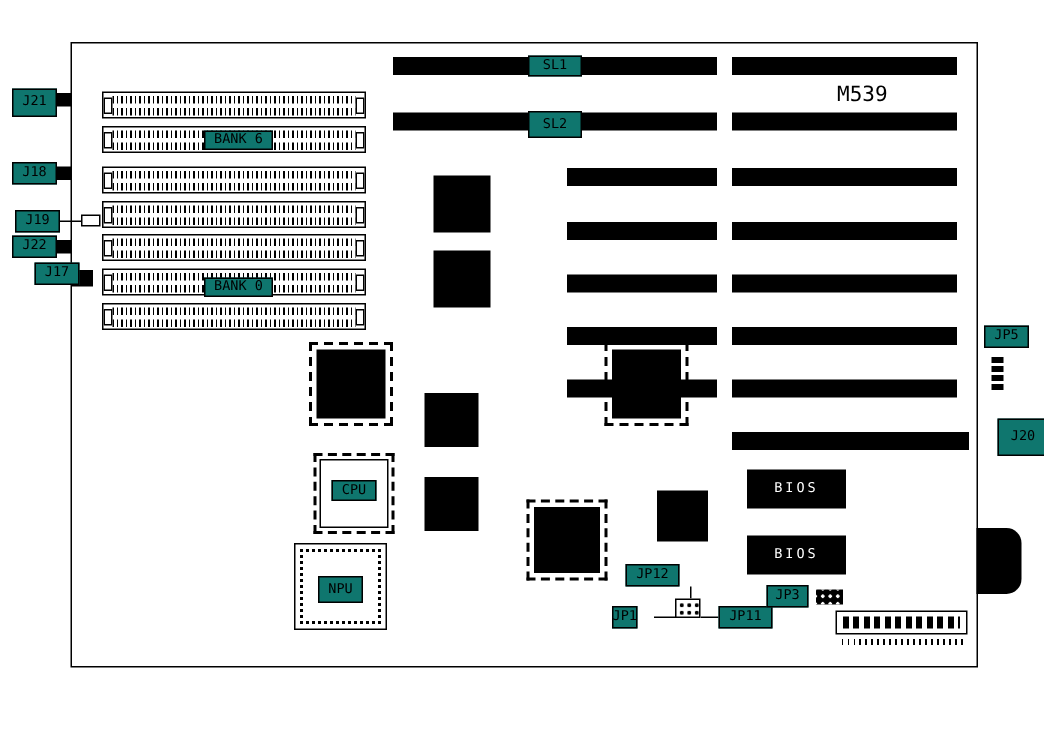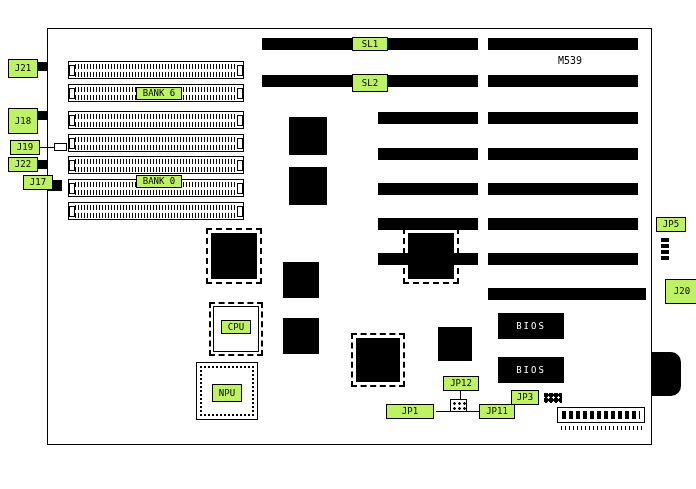--- a/index.html
+++ b/index.html
@@ -2,21 +2,21 @@
 <html><head>
 <meta charset="utf-8">
 <style>
   * { margin:0; padding:0; box-sizing:border-box; }
   html,body { background:#fff; }
   .canvas { position:relative; width:696px; height:489px; background:#fff;
             font-family:"DejaVu Sans Mono", monospace; overflow:hidden; }
   .board { position:absolute; left:47px; top:28px; width:605px; height:417px;
            border:1px solid #000; background:#fff; }
   .label-box { position:absolute; display:flex; align-items:center; justify-content:center;
-               background:#bef264; border:1px solid #000; font-size:9px; line-height:1;
+               background:#0f766e; border:1px solid #000; font-size:9px; line-height:1;
                white-space:nowrap; z-index:6; }
   .bar { position:absolute; background:#000; height:12px; z-index:1; }
   .simm { position:absolute; left:68px; width:176px; height:18px; border:1px solid #000;
           background-color:#fff;
           background-image:
             repeating-linear-gradient(90deg,#000 0 1px,transparent 1px 3px),
             repeating-linear-gradient(90deg,#000 0 1px,transparent 1px 3px);
           background-size:162px 5px,162px 5px;
           background-position:6px 2px,6px 10px;
           background-repeat:no-repeat; z-index:2; }
@@ -45,33 +45,33 @@
   .pinrow-v { position:absolute; background:repeating-linear-gradient(0deg,#000 0 4px,#fff 4px 6px);
               z-index:5; }
   .header-strip { position:absolute; background:#fff; border:1px solid #000;
               background-image:repeating-linear-gradient(90deg,#000 0 4px,transparent 4px 7px);
               background-size:calc(100% - 8px) 8px; background-position:4px 3px;
               background-repeat:no-repeat; z-index:2; }
   .ticks { position:absolute;
               background-image:repeating-linear-gradient(90deg,#000 0 1px,transparent 1px 4px);
               z-index:2; }
   .kbd { position:absolute; background:#000; border-radius:0 10px 10px 0; z-index:3; }
-  .model-text { position:absolute; font-size:10px; line-height:1; z-index:2; }
+  .model-text { position:absolute; font-size:14px; line-height:1; z-index:2; }
 </style>
 </head>
 <body>
 
 <div class="canvas">
 
   <div class="board"></div>
 
   <div class="label-box" style="left:8px;top:59px;width:30px;height:19px">J21</div>
   <div class="nub" style="left:38px;top:62px;width:10px;height:9px"></div>
 
-  <div class="label-box" style="left:8px;top:108px;width:30px;height:26px">J18</div>
+  <div class="label-box" style="left:8px;top:108px;width:30px;height:15px">J18</div>
   <div class="nub" style="left:38px;top:111px;width:10px;height:9px"></div>
 
   <div class="label-box" style="left:10px;top:140px;width:30px;height:15px">J19</div>
   <div class="hline" style="left:40px;top:147px;width:14px"></div>
   <div class="comp" style="left:54px;top:143px;width:13px;height:8px"></div>
 
   <div class="label-box" style="left:8px;top:157px;width:30px;height:15px">J22</div>
   <div class="nub" style="left:38px;top:160px;width:10px;height:9px"></div>
 
   <div class="label-box" style="left:23px;top:175px;width:30px;height:15px">J17</div>
@@ -80,21 +80,21 @@
 
   <div class="simm" style="top:61px"></div>
   <div class="simm" style="top:84px"></div>
   <div class="simm" style="top:111px"></div>
   <div class="simm" style="top:134px"></div>
   <div class="simm" style="top:156px"></div>
   <div class="simm" style="top:179px"></div>
   <div class="simm" style="top:202px"></div>
 
   <div class="label-box" style="left:136px;top:87px;width:46px;height:13px">BANK 6</div>
-  <div class="label-box" style="left:136px;top:175px;width:46px;height:13px">BANK 0</div>
+  <div class="label-box" style="left:136px;top:185px;width:46px;height:13px">BANK 0</div>
 
   <div class="bar" style="left:262px;top:38px;width:216px"></div>
   <div class="bar" style="left:488px;top:38px;width:150px"></div>
   <div class="label-box" style="left:352px;top:37px;width:36px;height:14px">SL1</div>
 
   <div class="bar" style="left:262px;top:75px;width:216px"></div>
   <div class="bar" style="left:488px;top:75px;width:150px"></div>
   <div class="label-box" style="left:352px;top:74px;width:36px;height:18px">SL2</div>
 
   <div class="model-text" style="left:558px;top:56px">M539</div>
@@ -126,24 +126,24 @@
 
   <div class="pga" style="left:213px;top:306px;width:46px;height:46px"></div>
   <div class="label-box" style="left:221px;top:320px;width:30px;height:14px">CPU</div>
 
   <div class="npu-sock" style="left:196px;top:362px;width:62px;height:58px"></div>
   <div class="label-box" style="left:212px;top:384px;width:30px;height:18px">NPU</div>
 
   <div class="bios" style="left:498px;top:313px;width:66px;height:26px">BIOS</div>
   <div class="bios" style="left:498px;top:357px;width:66px;height:26px">BIOS</div>
 
-  <div class="label-box" style="left:443px;top:376px;width:36px;height:15px">JP12</div>
+  <div class="label-box" style="left:417px;top:376px;width:36px;height:15px">JP12</div>
   <div class="vline" style="left:460px;top:391px;height:8px"></div>
   <div class="dotgrid" style="left:450px;top:399px;width:17px;height:13px"></div>
-  <div class="label-box" style="left:386px;top:404px;width:48px;height:15px">JP1</div>
+  <div class="label-box" style="left:408px;top:404px;width:17px;height:15px">JP1</div>
   <div class="hline" style="left:436px;top:411px;width:14px"></div>
   <div class="label-box" style="left:479px;top:404px;width:36px;height:15px">JP11</div>
   <div class="hline" style="left:467px;top:411px;width:12px"></div>
   <div class="label-box" style="left:511px;top:390px;width:28px;height:15px">JP3</div>
   <div class="pinrow-h" style="left:544px;top:393px;width:18px;height:10px"></div>
 
   <div class="kbd" style="left:651px;top:352px;width:30px;height:44px"></div>
 
   <div class="header-strip" style="left:557px;top:407px;width:88px;height:16px"></div>
   <div class="ticks" style="left:561px;top:426px;width:82px;height:4px"></div>

